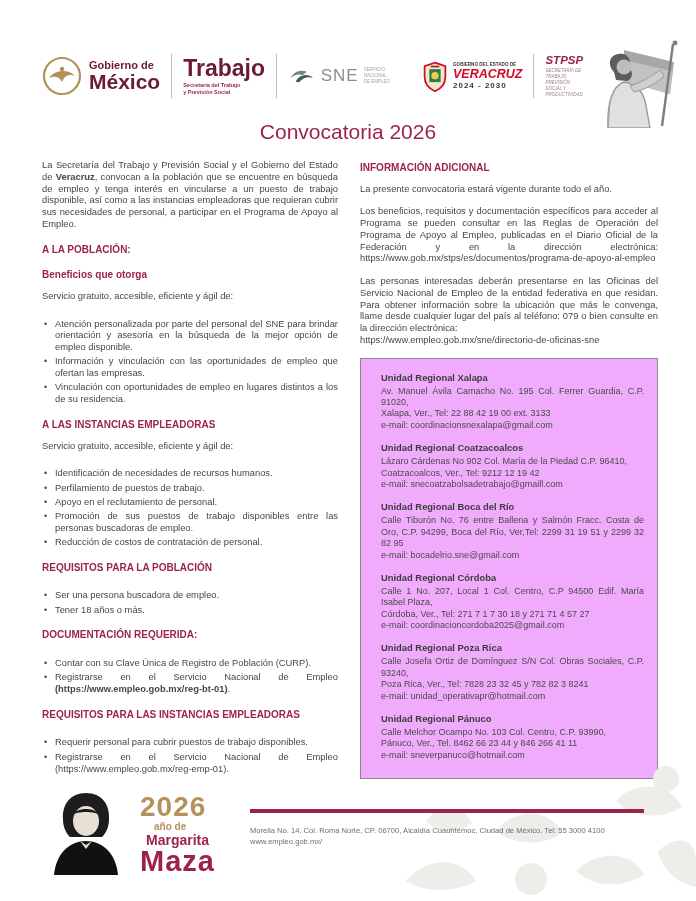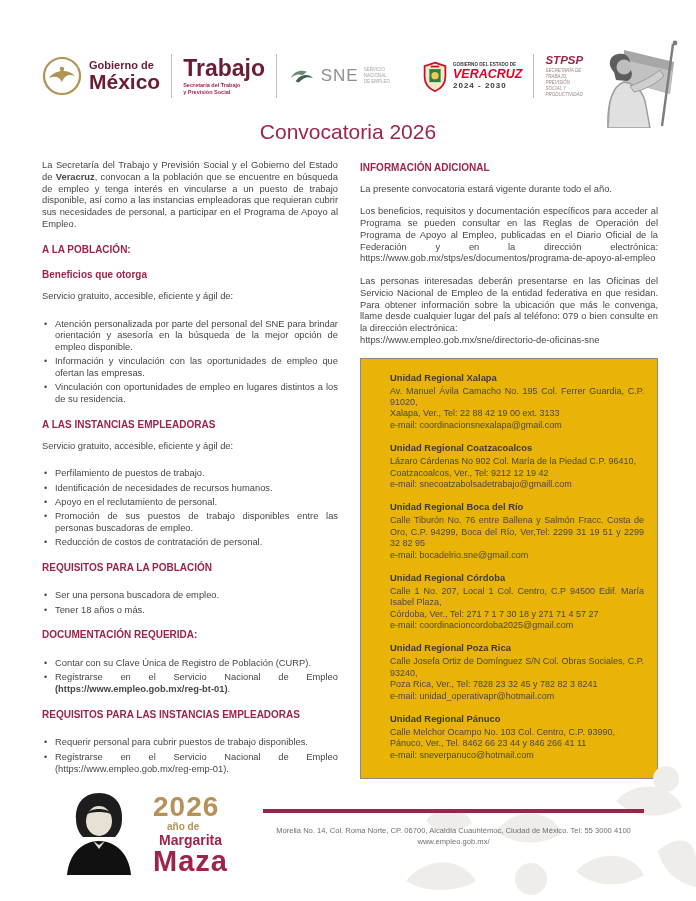--- a/index.html
+++ b/index.html
@@ -39,34 +39,34 @@
   .body-text { font-size:9.35px; line-height:1.26; color:#474747; text-align:justify; }
   .pre { white-space:pre-line; }
   p.block { margin:0 0 11px 0; }
   .h-red { font-size:10px; font-weight:bold; color:#9d2449; margin:13px 0 9px 0; }
   .h-red.first { margin-top:2px; }
   ul.blist { list-style:none; margin:16px 0 6px 0; }
   ul.blist li { position:relative; padding-left:13px; margin-bottom:2.5px; }
   ul.blist li::before { content:"•"; position:absolute; left:2px; top:0; font-size:9px; color:#474747; }
   .bld { font-weight:bold; }
   
-  .units-box { margin-top:10px; background:#eab308; border:1px solid #8a8a8a; padding:13px 13px 6px 29px; }
+  .units-box { margin-top:10px; background:#f0abfc; border:1px solid #8a8a8a; padding:13px 13px 6px 20px; }
   .unit { margin-bottom:11px; }
   .unit-name { font-size:9.4px; font-weight:bold; color:#3c3c3c; margin-bottom:2px; }
   .unit-address { font-size:9px; color:#4a4a4a; line-height:1.27; white-space:pre-line; }
   .unit-email { font-size:9px; color:#4a4a4a; line-height:1.27; }
   
-  .footer { position:absolute; left:13px; right:0; bottom:0; height:118px; }
+  .footer { position:absolute; left:0; right:0; bottom:0; height:118px; }
   .maza { position:absolute; left:40px; top:6px; display:flex; align-items:flex-start; gap:8px; }
   .maza-text { line-height:1; margin-top:4px; }
   .maza-year { font-size:28px; font-weight:bold; color:#b4925a; letter-spacing:1px; }
   .maza-sub { font-size:10px; font-weight:bold; color:#b4925a; margin:1px 0 1px 14px; }
   .maza-n1 { font-size:14px; font-weight:bold; color:#9d2449; margin-left:6px; }
   .maza-n2 { font-size:29px; font-weight:bold; color:#9d2449; letter-spacing:1px; }
-  .footer-right { position:absolute; left:250px; right:52px; top:26px; border-top:4px solid #9d2449; padding-top:12px;text-align:center; }
+  .footer-right { position:absolute; left:250px; right:52px; top:26px; border-top:4px solid #9d2449; padding-top:12px; }
   .footer-addr { font-size:7.6px; color:#6e6e6e; line-height:1.5; }
   .watermark { position:absolute; right:0; bottom:0; pointer-events:none; }
 </style>
 </head>
 <body>
 
 <div class="page">
 
   <div class="header">
 
@@ -151,22 +151,22 @@
       <p class="block">Servicio gratuito, accesible, eficiente y ágil de:</p>
       <ul class="blist">
         <li>Atención personalizada por parte del personal del SNE para brindar orientación y asesoría en la búsqueda de la mejor opción de empleo disponible.</li>
         <li>Información y vinculación con las oportunidades de empleo que ofertan las empresas.</li>
         <li>Vinculación con oportunidades de empleo en lugares distintos a los de su residencia.</li>
       </ul>
 
       <div class="h-red">A LAS INSTANCIAS EMPLEADORAS</div>
       <p class="block">Servicio gratuito, accesible, eficiente y ágil de:</p>
       <ul class="blist">
+        <li>Identificación de necesidades de recursos humanos.</li>
         <li>Perfilamiento de puestos de trabajo.</li>
-        <li>Identificación de necesidades de recursos humanos.</li>
         <li>Apoyo en el reclutamiento de personal.</li>
         <li>Promoción de sus puestos de trabajo disponibles entre las personas buscadoras de empleo.</li>
         <li>Reducción de costos de contratación de personal.</li>
       </ul>
 
       <div class="h-red">REQUISITOS PARA LA POBLACIÓN</div>
       <ul class="blist">
         <li>Ser una persona buscadora de empleo.</li>
         <li>Tener 18 años o más.</li>
       </ul>

